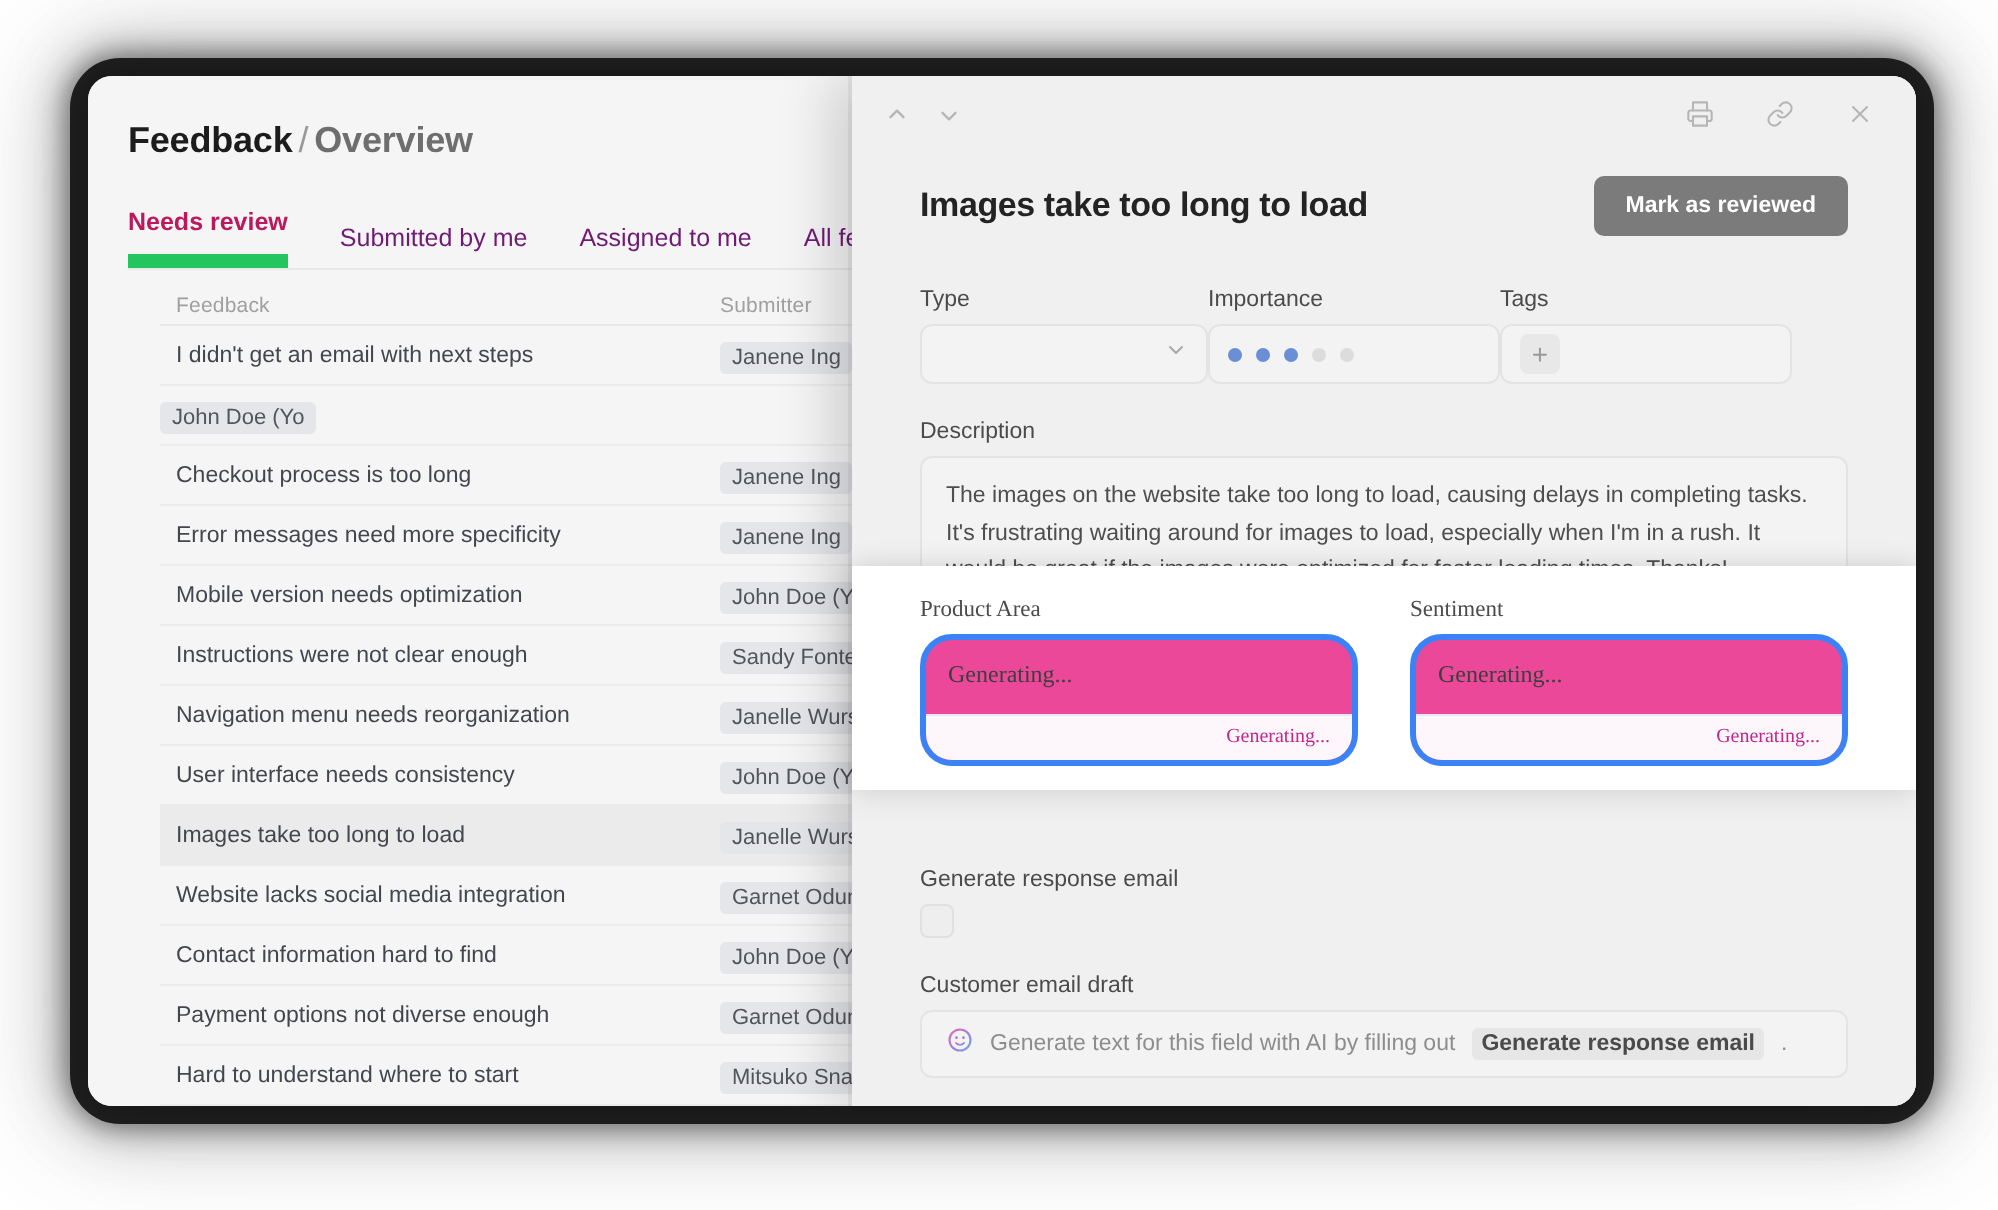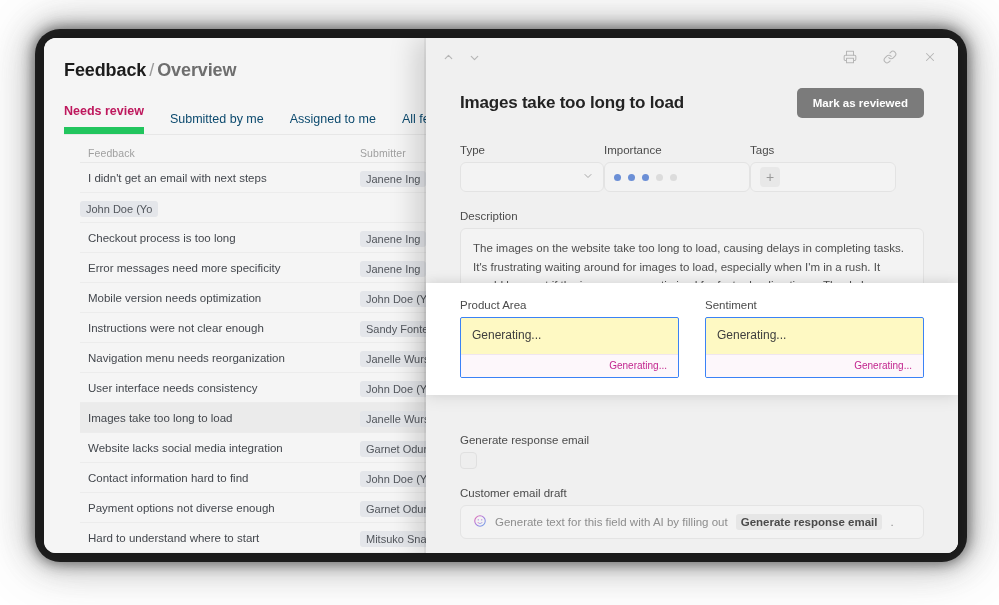--- a/index.html
+++ b/index.html
@@ -71,21 +71,21 @@
     display: flex;
     align-items: flex-end;
     gap: 26px;
     padding: 0 0 0 20px;
     margin-top: 22px;
     height: 32px;
     position: relative;
   }
   .tab {
     font-size: 12.5px;
-    color: #0c4a6e;
+    color: #701a75;
     padding-bottom: 9px;
     white-space: nowrap;
     cursor: pointer;
   }
   .tab.active {
     color: #be185d;
     font-weight: bold;
     border-bottom: 8px solid #22c55e;
   }
   .tabs-rule {
@@ -280,26 +280,26 @@
     left: 382px;
     top: 245px;
     width: 532px;
     height: 112px;
     background: #ffffff;
     box-shadow: 0 2px 16px rgba(0,0,0,0.10), 0 -2px 10px rgba(0,0,0,0.05);
     padding: 16px 34px 0 34px;
     display: flex;
     gap: 26px;
   }
-  .gen-col { width: 223px; }
+  .gen-col { width: 223px; font-family: Liberation Serif, serif; }
   .gen-card {
-    border: 1px solid #3b82f6;
-    border-radius: 2px;
+    border: 3px solid #3b82f6;
+    border-radius: 16px;
     overflow: hidden;
-    background: #fef9c3;
+    background: #ec4899;
   }
   .gen-card-body {
     padding: 10px 11px 12px 11px;
     font-size: 12px;
     color: #3e3e3e;
     min-height: 34px;
   }
   .gen-card-foot {
     background: #fdf7fb;
     border-top: 1px solid #f0e6ef;

